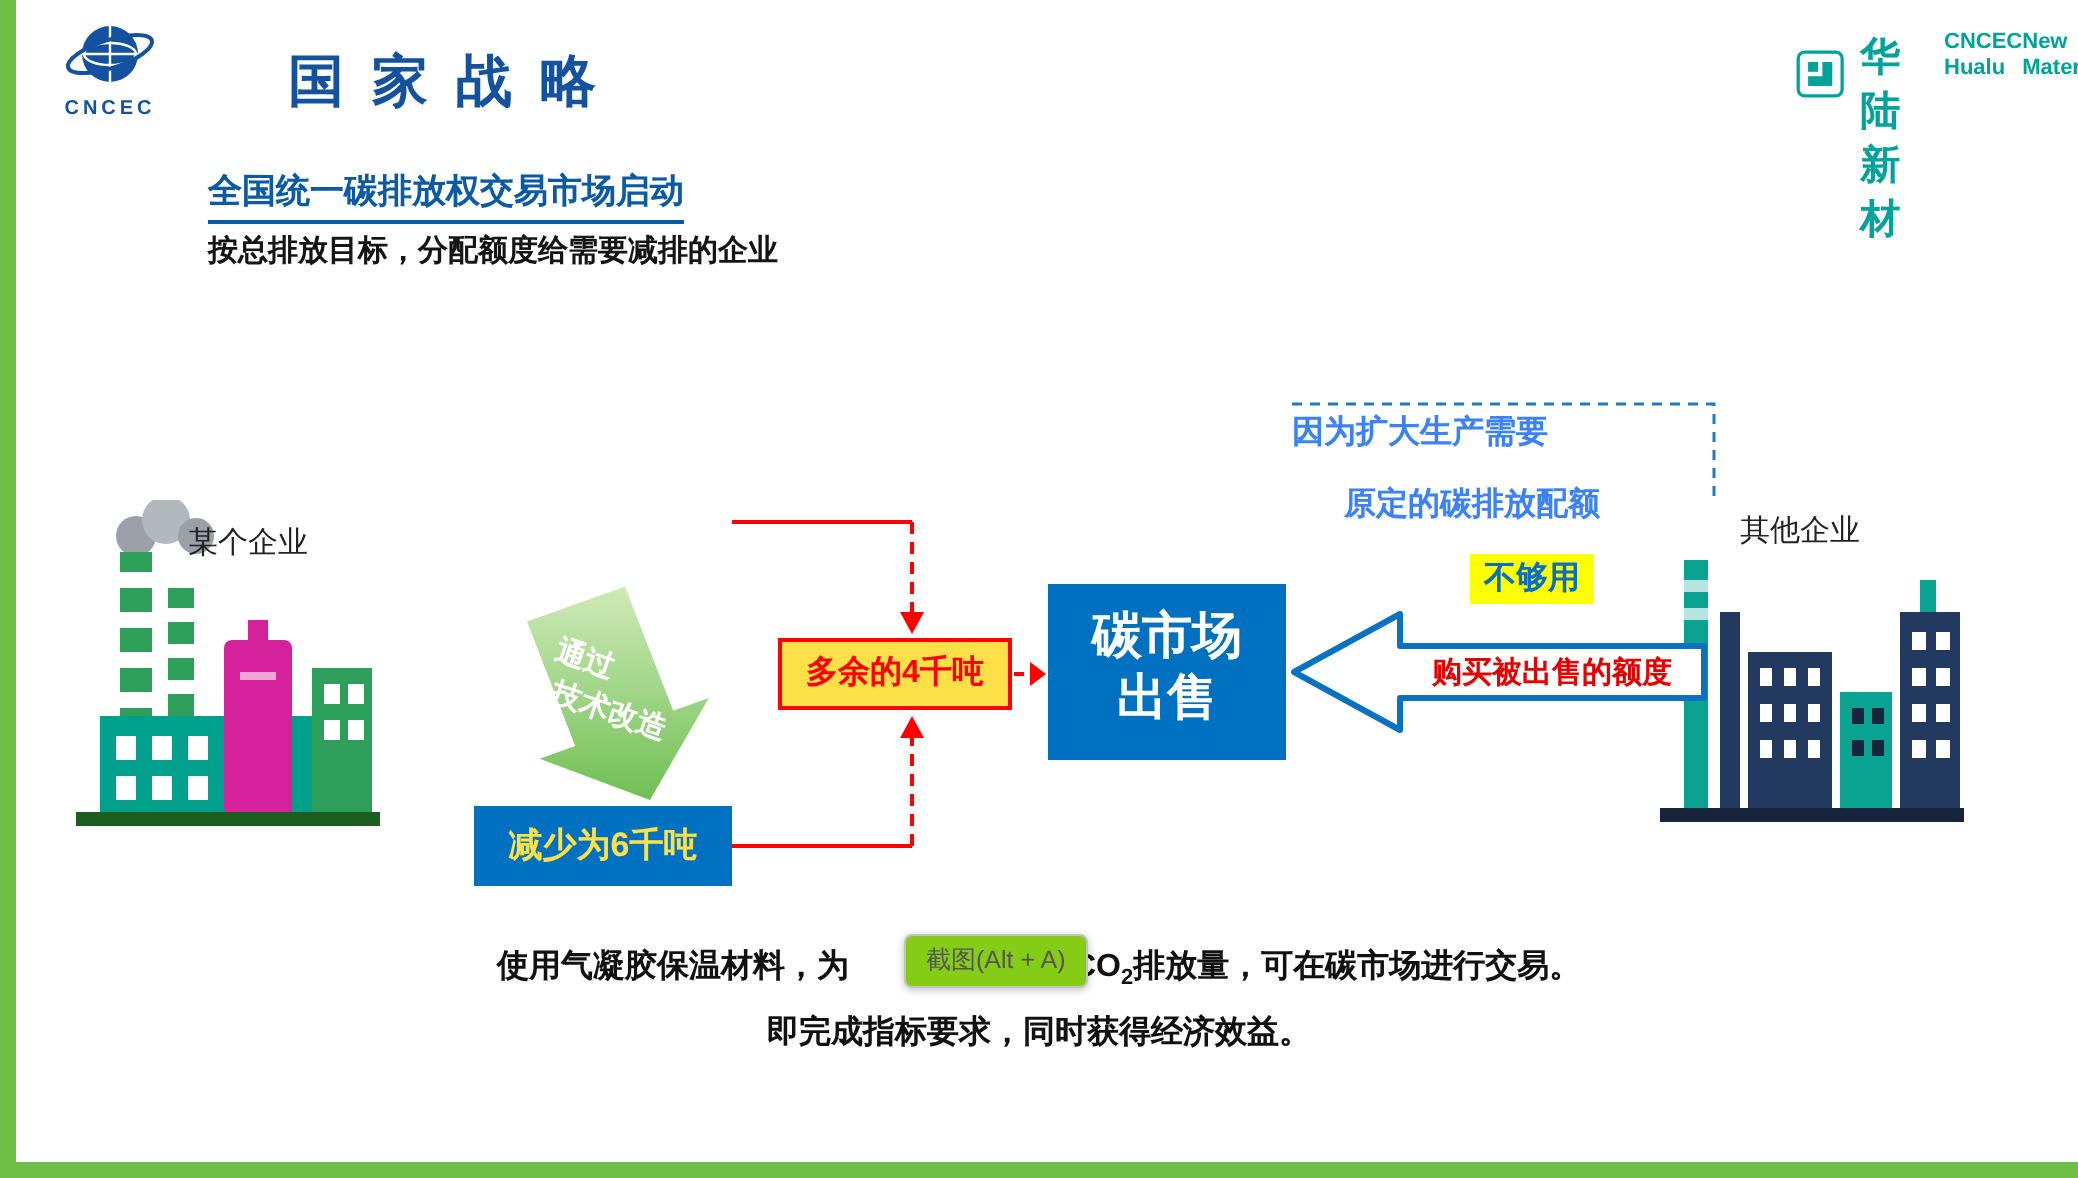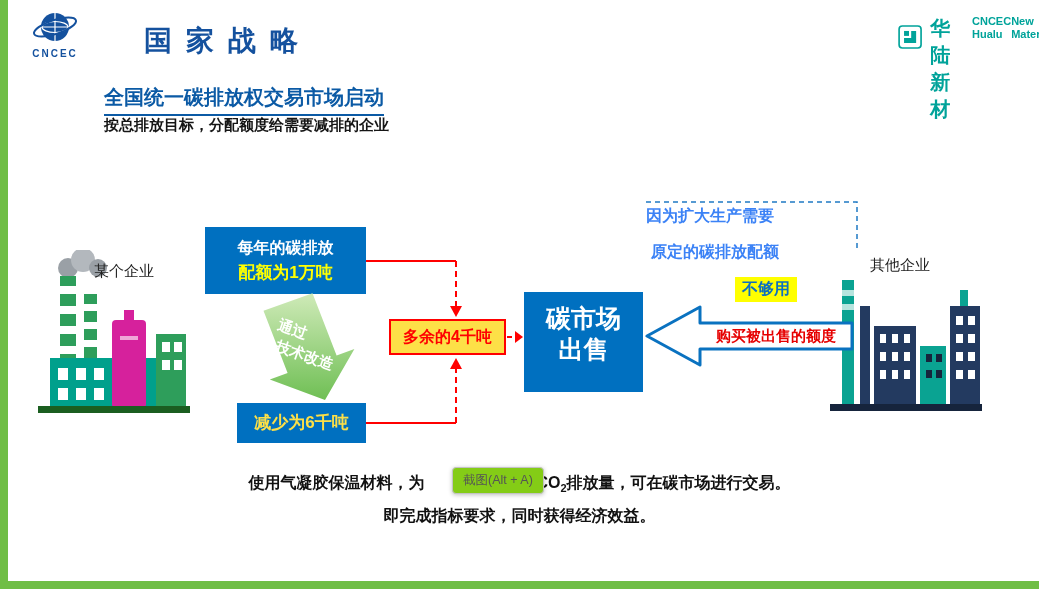--- a/index.html
+++ b/index.html
@@ -23,21 +23,21 @@
     font-size: 28px; font-weight: bold; color: #14519E; letter-spacing: 14px; margin-left: 44px;
   }
   .hualu { position: absolute; left: 898px; top: 15px; display: flex; gap: 8px; }
   .hualu-text { display: flex; flex-direction: row; }
   .hualu-name { font-size: 20px; font-weight: bold; color: #00A39A; letter-spacing: 2px; }
   .hualu-sub  { font-size: 11px; font-weight: bold; color: #00A39A; line-height: 13px; }
 
   
   .page-title {
     position: absolute; left: 104px; top: 84px;
-    font-size: 20px; font-weight: bold; color: #0B5AA5;
+    font-size: 17px; font-weight: bold; color: #0B5AA5;
     padding-bottom: 3px; border-bottom: 2px solid #0B5AA5; display: inline-block;
   }
   .page-subtitle {
     position: absolute; left: 104px; top: 116px;
     font-size: 15px; font-weight: bold; color: #151515;
   }
 
   
   .factory-left  { position: absolute; left: 28px;  top: 250px; }
   .factory-right { position: absolute; left: 822px; top: 250px; }
@@ -59,33 +59,33 @@
     position: absolute; left: 237px; top: 403px; width: 129px; height: 40px;
     background: #0070C0; color: #fde047; font-size: 17px; font-weight: bold;
     text-align: center; line-height: 40px;
   }
   .surplus-box {
     position: absolute; left: 389px; top: 319px; width: 117px; height: 36px;
     background: #fde047; border: 2px solid #FF0000; color: #FF0000;
     font-size: 16px; font-weight: bold; text-align: center; line-height: 31px;
   }
   .market-box {
-    position: absolute; left: 524px; top: 292px; width: 119px; height: 100px;
+    position: absolute; left: 524px; top: 292px; width: 119px; height: 88px;
     background: #0070C0; color: #ffffff; font-size: 25px; font-weight: bold;
     text-align: center; padding-top: 11px; line-height: 31px;
   }
 
   .connectors { position: absolute; left: 0; top: 0; pointer-events: none; }
 
   
   .note-expand, .note-original {
     position: absolute; font-size: 16px; font-weight: bold; color: #3b82f6; margin-top: 25px;
   }
   .note-expand   { left: 646px; top: 181px; }
-  .note-original { left: 651px; top: 217px; }
+  .note-original { left: 672px; top: 217px; }
   .insufficient-badge {
     position: absolute; left: 735px; top: 245px;
     background: #FFFF00; color: #0B6FC1; font-size: 16px; font-weight: bold;
     padding: 2px 7px;
     margin-top: 32px;
   }
 
   .buy-arrow { position: absolute; left: 644px; top: 302px; }
 
   
@@ -218,24 +218,20 @@
     <rect x="134" y="84" width="7" height="9" fill="#ffffff"></rect>
     <rect x="146" y="84" width="7" height="9" fill="#ffffff"></rect>
     <rect x="134" y="102" width="7" height="9" fill="#ffffff"></rect>
     <rect x="146" y="102" width="7" height="9" fill="#ffffff"></rect>
     <rect x="134" y="120" width="7" height="9" fill="#ffffff"></rect>
     <rect x="146" y="120" width="7" height="9" fill="#ffffff"></rect>
     <rect x="8" y="154" width="152" height="7" fill="#16243C"></rect>
   </svg>
   <div class="factory-label label-right">其他企业</div>
 
-  <div class="quota-box">
-    <div class="quota-l1">每年的碳排放</div>
-    <div class="quota-l2">配额为1万吨</div>
-  </div>
 
   <svg class="process-arrow" width="145" height="114" viewBox="0 0 145 114">
     <defs>
       <linearGradient id="ga" x1="0" y1="0" x2="0" y2="1">
         <stop offset="0" stop-color="#CFEAB8"></stop>
         <stop offset="1" stop-color="#6FBF54"></stop>
       </linearGradient>
     </defs>
     <polygon points="30.5,18.8 79.5,1.2 103.6,63.4 121.4,57 92,108 36.8,87.4 54.6,81" fill="url(#ga)"></polygon>
     <text x="58" y="42" text-anchor="middle" font-size="15" font-weight="bold" fill="#ffffff" transform="rotate(19 58 42)">通过</text>

